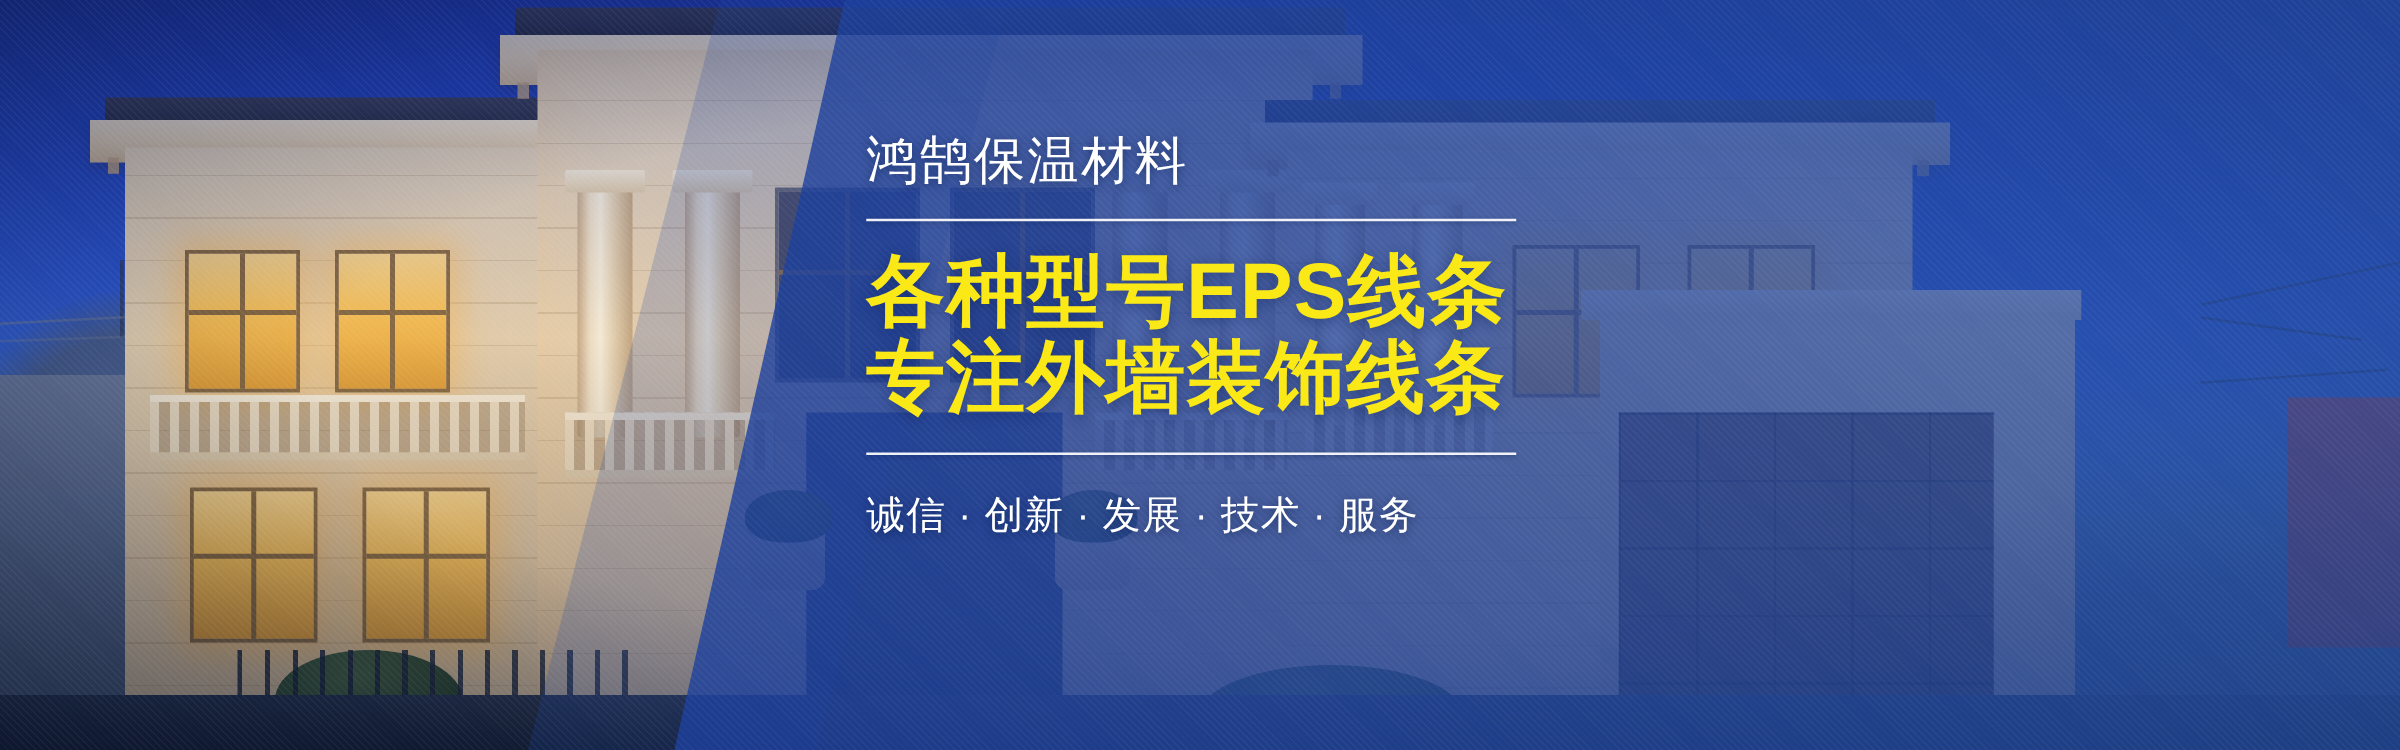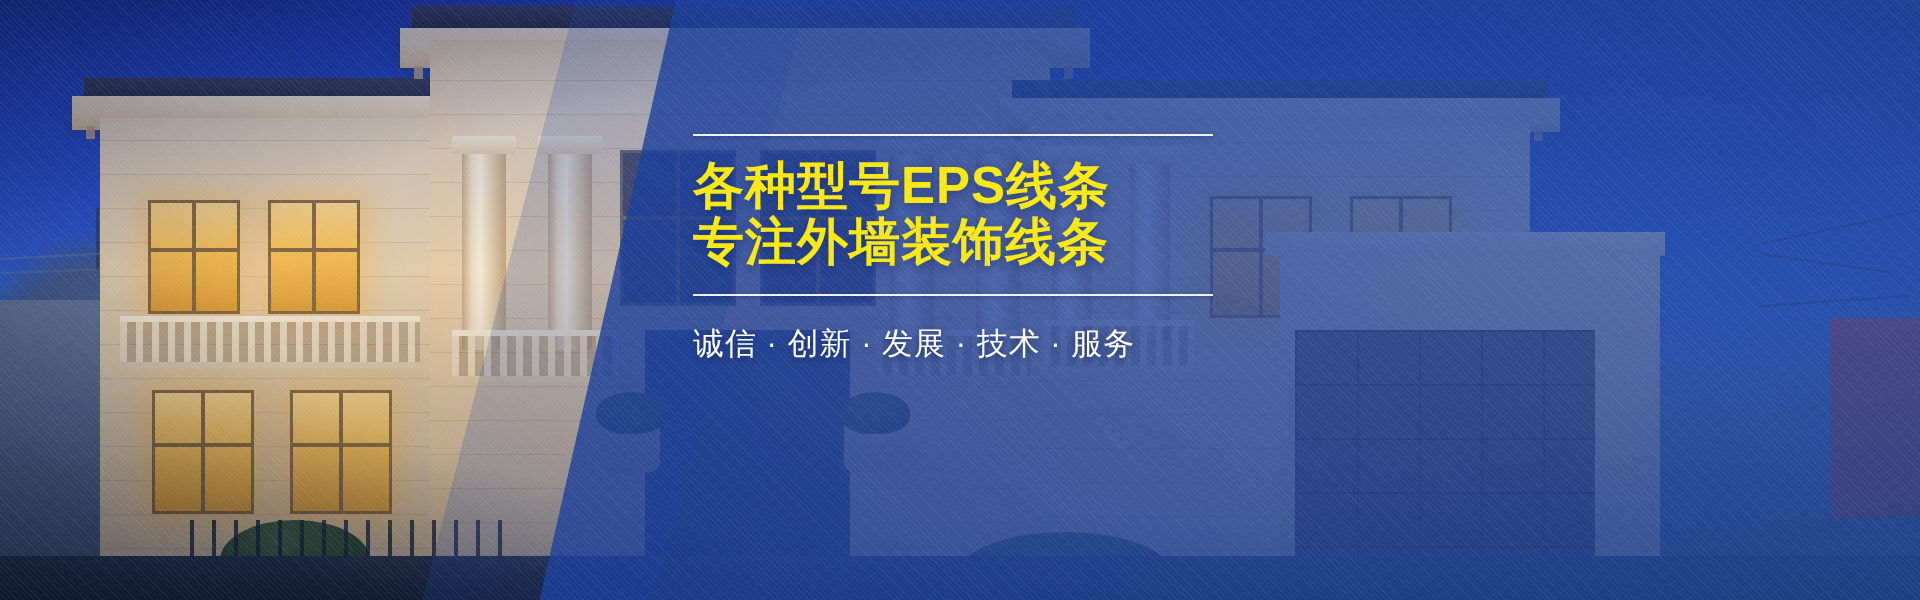--- a/index.html
+++ b/index.html
@@ -268,21 +268,21 @@
     opacity:.92;
     margin:26px 0 0 0;
     box-shadow:0 1px 4px rgba(0,20,60,.4);
   }
   .rule.top{width:520px;}
   .rule.bottom{width:520px;margin-top:24px;}
   .headline{
     margin-top:22px;
   }
   .headline-line{
-    font-size:51px;
+    font-size:63px;
     line-height:1.10;
     font-weight:bold;
     color:#fbe817;
     letter-spacing:1px;
     white-space:nowrap;
     text-shadow:0 3px 10px rgba(10,30,90,.45);
   }
   .tagline{
     margin-top:32px;
     font-size:31px;
@@ -404,20 +404,21 @@
 
   <div class="layer photo-grade"></div>
   <div class="layer vignette"></div>
 
   <div class="blue-panel-soft"></div>
   <div class="blue-panel"></div>
   <div class="hatch"></div>
 
   <div class="content">
 
+    <div class="company-name">鸿鹄保温材料</div>
 
     <div class="rule top"></div>
 
     <div class="headline">
       <div class="headline-line">各种型号EPS线条</div>
       <div class="headline-line">专注外墙装饰线条</div>
     </div>
 
     <div class="rule bottom"></div>
 

